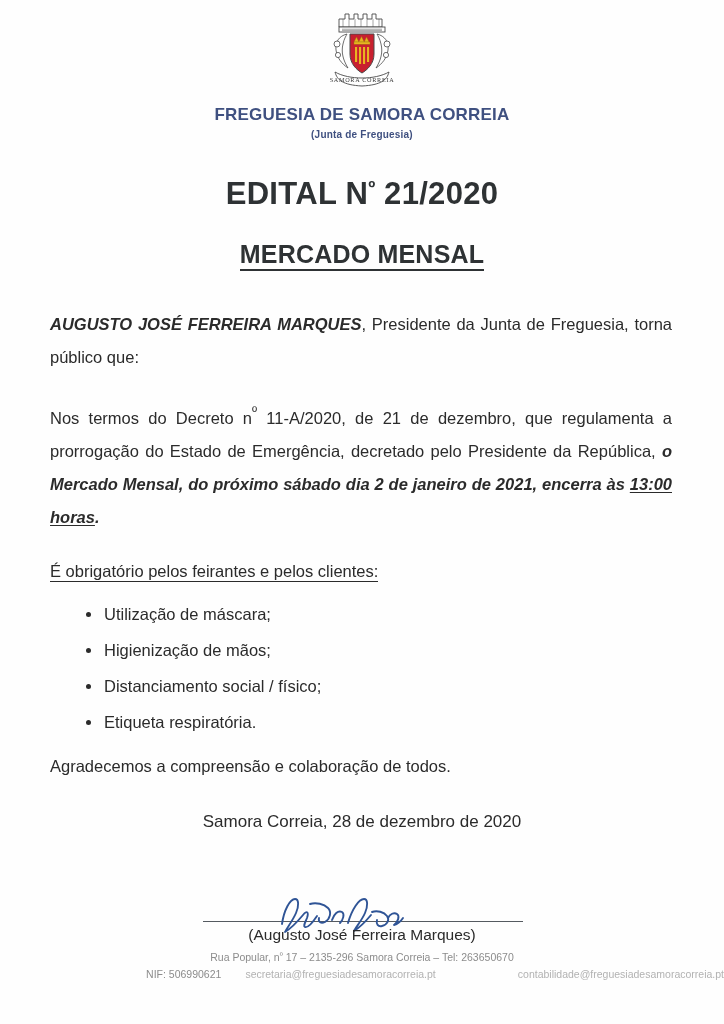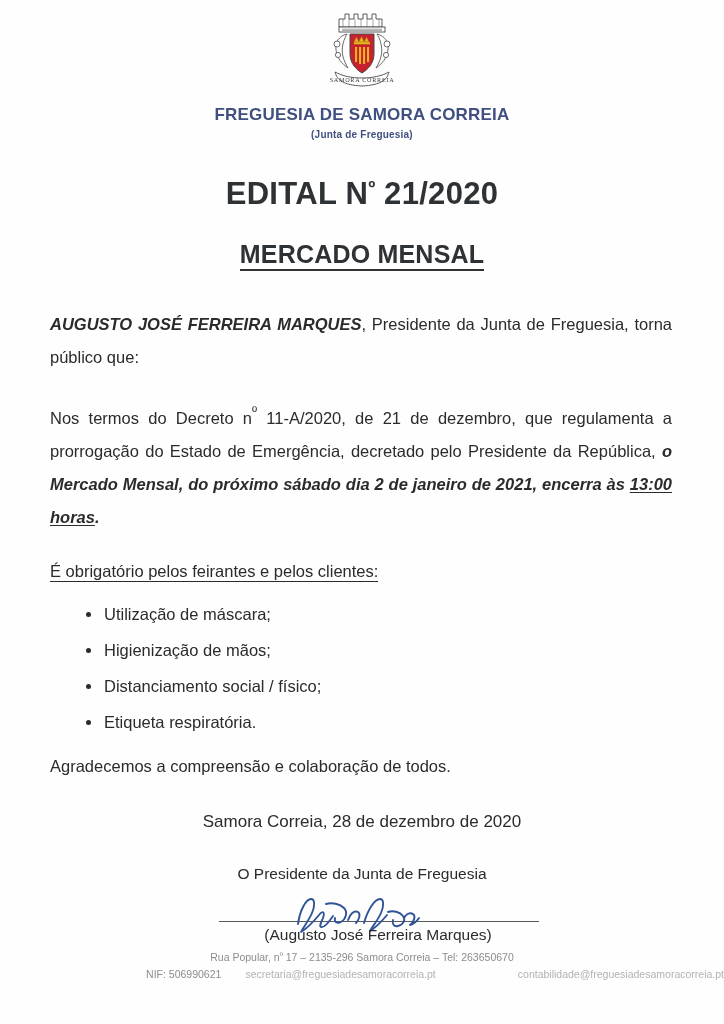--- a/index.html
+++ b/index.html
@@ -164,21 +164,21 @@
     left: 0;
     width: 724px;
     text-align: center;
     font-size: 15.5px;
     color: #2b2b2b;
   }
 
   .sign-area {
     position: absolute;
     top: 890px;
-    left: 16px;
+    left: 0;
     width: 614px;
     height: 60px;
   }
   .sign-rule {
     position: absolute;
     top: 31px;
     left: 203px;
     width: 320px;
     height: 1px;
     background: #555a60;
@@ -295,21 +295,20 @@
   <ul class="req-list">
     <li><span>Utilização de máscara;</span></li>
     <li><span>Higienização de mãos;</span></li>
     <li><span>Distanciamento social / físico;</span></li>
     <li><span>Etiqueta respiratória.</span></li>
   </ul>
 
   <div class="closing">Agradecemos a compreensão e colaboração de todos.</div>
   <div class="date-line">Samora Correia, 28 de dezembro de 2020</div>
 
-  <div class="sign-title">O Presidente da Junta de Freguesia</div>
 
   <div class="sign-area">
     <div class="sign-rule"></div>
     <svg class="sign-svg" viewBox="0 0 130 48">
       <g fill="none" stroke="#2f5496" stroke-width="1.9" stroke-linecap="round" stroke-linejoin="round">
         <path d="M6 34 C8 20 14 9 19 9 C23 9 23 16 20 23 C17 30 11 38 9 42 C14 39 22 31 27 25 C31 20 33 22 31 28 C29 33 27 36 29 37 C32 38 37 32 41 26"></path>
         <path d="M34 14 C40 12 48 14 52 18 C56 22 54 29 49 32 C45 34 42 32 43 28"></path>
         <path d="M56 30 C58 24 62 20 66 22 C69 24 67 30 64 33"></path>
         <path d="M72 33 C76 19 83 9 88 9 C92 9 92 16 89 23 C86 30 80 37 78 41 C83 38 90 31 95 25"></path>
         <path d="M96 22 C101 20 108 22 111 26 C114 30 111 35 106 36 C102 37 100 34 101 30"></path>

